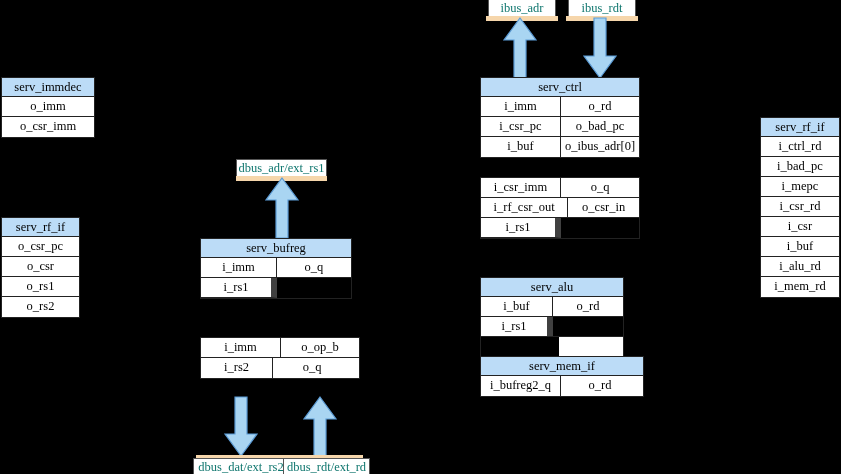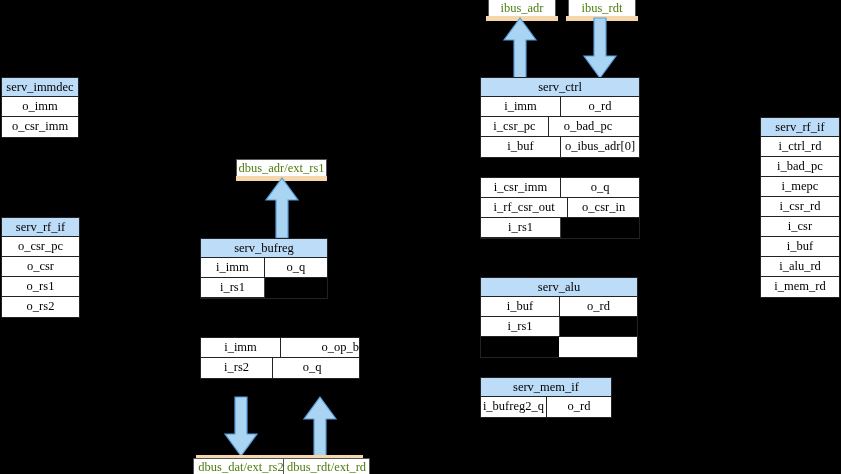--- a/index.html
+++ b/index.html
@@ -45,36 +45,36 @@
     font-size:12.5px;
     line-height:19px;
     color:#000;
     white-space:nowrap;
     overflow:hidden;
     background:#ffffff;
     border-right:1px solid #222222;
   }
   .cell.right{border-right:none;}
   .cell.empty{background:#000000;border-right:none;border-left:none;}
-  .cell.blank-left{border-right:1px solid #404040;}
+  .cell.blank-left{border-right:6px solid #404040;}
 
   
   .cell.full{width:100%;border-right:none;}
 
   
   .portlabel{
     position:absolute;
     box-sizing:border-box;
     background:#ffffff;
     border:1px solid #555555;
     font-size:12.5px;
     line-height:17px;
     height:19px;
     text-align:center;
-    color:#4d7c0f;
+    color:#0f766e;
     white-space:nowrap;
     overflow:hidden;
   }
   .tanbar{
     position:absolute;
     background:#f6d6ab;
     height:5px;
   }
 
   
@@ -97,21 +97,21 @@
       <polygon points="20,0 36,22 26,22 26,62 14,62 14,22 4,22" fill="#a9d5f2" stroke="#5b9bd5" stroke-width="1.2"></polygon>
     </svg>
   </div>
 
   <div class="arrow" style="left:580px;top:18px;width:40px;height:60px;">
     <svg width="40" height="60" viewBox="0 0 40 60">
       <polygon points="20,60 36,38 26,38 26,0 14,0 14,38 4,38" fill="#a9d5f2" stroke="#5b9bd5" stroke-width="1.2"></polygon>
     </svg>
   </div>
 
-  <div class="module" style="left:1px;top:77px;width:78px;">
+  <div class="module" style="left:1px;top:77px;width:94px;">
     <div class="mod-title">serv_immdec</div>
     <div class="mod-row">
       <div class="cell full">o_imm</div>
     </div>
     <div class="mod-row" style="border-bottom:none;">
       <div class="cell full">o_csr_imm</div>
     </div>
   </div>
 
   <div class="module" style="left:1px;top:217px;width:79px;">
@@ -132,36 +132,36 @@
 
   <div class="portlabel" style="left:236px;top:159px;width:91px;">dbus_adr/ext_rs1</div>
   <div class="tanbar" style="left:236px;top:176px;width:91px;"></div>
 
   <div class="arrow" style="left:262px;top:178px;width:40px;height:60px;">
     <svg width="40" height="60" viewBox="0 0 40 60">
       <polygon points="20,0 36,22 26,22 26,60 14,60 14,22 4,22" fill="#a9d5f2" stroke="#5b9bd5" stroke-width="1.2"></polygon>
     </svg>
   </div>
 
-  <div class="module" style="left:200px;top:238px;width:128px;">
+  <div class="module" style="left:200px;top:238px;width:152px;">
     <div class="mod-title">serv_bufreg</div>
     <div class="mod-row">
       <div class="cell" style="width:80px;">i_imm</div>
       <div class="cell right" style="width:78px;">o_q</div>
     </div>
     <div class="mod-row" style="border-bottom:none;">
       <div class="cell blank-left" style="width:80px;border-bottom:1px solid #222;">i_rs1</div>
       <div class="cell empty" style="width:78px;"></div>
     </div>
   </div>
 
   <div class="module" style="left:200px;top:337px;width:160px;">
     <div class="mod-row">
       <div class="cell" style="width:80px;">i_imm</div>
-      <div class="cell right" style="width:78px;text-align:right;">o_op_b</div>
+      <div class="cell right" style="width:78px;">o_op_b</div>
     </div>
     <div class="mod-row" style="border-bottom:none;">
       <div class="cell" style="width:72px;">i_rs2</div>
       <div class="cell right" style="width:78px;">o_q</div>
     </div>
   </div>
 
   <div class="arrow" style="left:221px;top:397px;width:40px;height:59px;">
     <svg width="40" height="59" viewBox="0 0 40 59">
       <polygon points="20,59 36,37 26,37 26,0 14,0 14,37 4,37" fill="#a9d5f2" stroke="#5b9bd5" stroke-width="1.2"></polygon>
@@ -180,21 +180,21 @@
   <div class="tanbar" style="left:285px;top:455px;width:78px;"></div>
   <div class="portlabel" style="left:283px;top:458px;width:87px;">dbus_rdt/ext_rd</div>
 
   <div class="module" style="left:480px;top:77px;width:160px;">
     <div class="mod-title">serv_ctrl</div>
     <div class="mod-row">
       <div class="cell" style="width:80px;">i_imm</div>
       <div class="cell right" style="width:78px;">o_rd</div>
     </div>
     <div class="mod-row">
-      <div class="cell" style="width:68px;">i_csr_pc</div>
+      <div class="cell" style="width:80px;">i_csr_pc</div>
       <div class="cell right" style="width:78px;">o_bad_pc</div>
     </div>
     <div class="mod-row" style="border-bottom:none;">
       <div class="cell" style="width:80px;">i_buf</div>
       <div class="cell right" style="width:78px;">o_ibus_adr[0]</div>
     </div>
   </div>
 
   <div class="module" style="left:480px;top:177px;width:160px;">
     <div class="mod-row">
@@ -204,36 +204,36 @@
     <div class="mod-row">
       <div class="cell" style="width:96px;">i_rf_csr_out</div>
       <div class="cell right" style="width:78px;">o_csr_in</div>
     </div>
     <div class="mod-row" style="border-bottom:none;">
       <div class="cell blank-left" style="width:80px;border-bottom:1px solid #222;">i_rs1</div>
       <div class="cell empty" style="width:78px;"></div>
     </div>
   </div>
 
-  <div class="module" style="left:480px;top:277px;width:158px;">
+  <div class="module" style="left:480px;top:277px;width:144px;">
     <div class="mod-title">serv_alu</div>
     <div class="mod-row">
       <div class="cell" style="width:80px;">i_buf</div>
       <div class="cell right" style="width:78px;">o_rd</div>
     </div>
     <div class="mod-row">
       <div class="cell blank-left" style="width:80px;">i_rs1</div>
       <div class="cell empty" style="width:78px;"></div>
     </div>
     <div class="mod-row" style="border-bottom:none;">
       <div class="cell empty" style="width:78px;"></div>
     </div>
   </div>
 
-  <div class="module" style="left:480px;top:377px;width:132px;">
+  <div class="module" style="left:480px;top:356px;width:164px;">
     <div class="mod-title">serv_mem_if</div>
     <div class="mod-row" style="border-bottom:none;">
       <div class="cell" style="width:80px;">i_bufreg2_q</div>
       <div class="cell right" style="width:78px;">o_rd</div>
     </div>
   </div>
 
   <div class="module" style="left:760px;top:117px;width:80px;">
     <div class="mod-title">serv_rf_if</div>
     <div class="mod-row">

